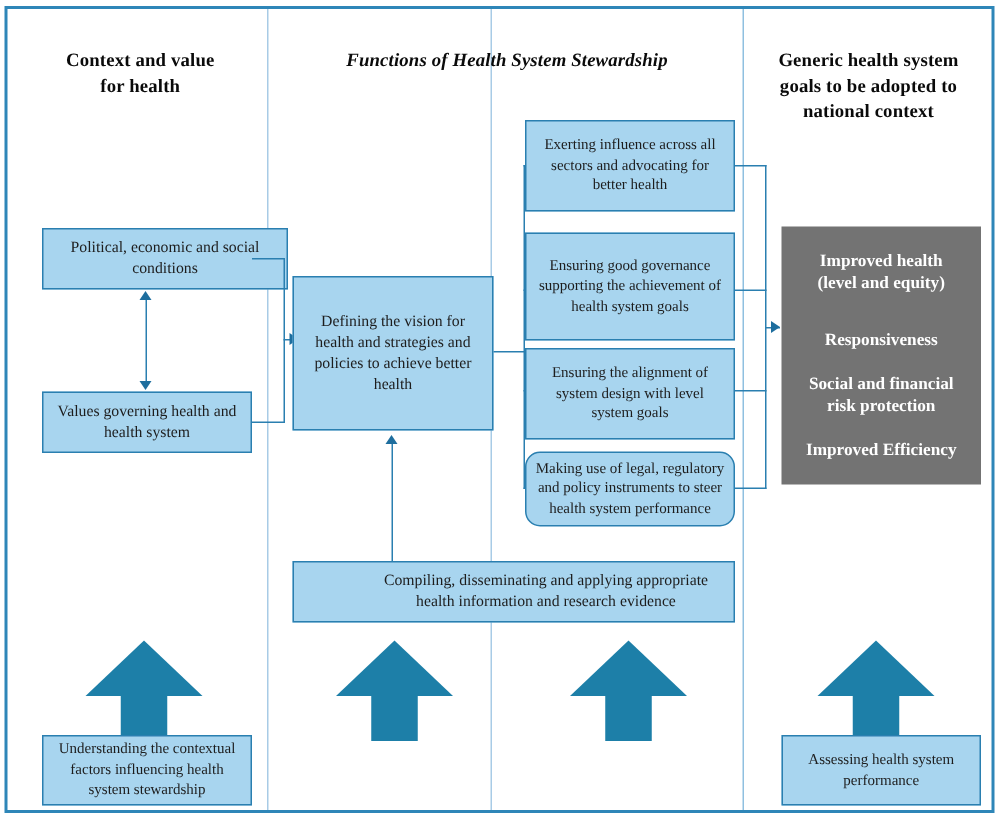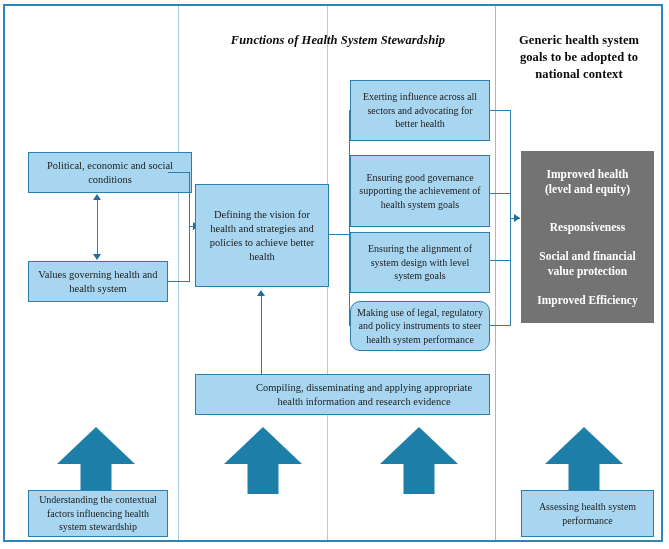--- a/index.html
+++ b/index.html
@@ -87,20 +87,22 @@
 </style>
 </head>
 <body>
 
 <div id="frame">
 
   <div class="divider" style="left:173px;"></div>
   <div class="divider" style="left:322px;"></div>
   <div class="divider strong" style="left:490px;"></div>
 
+  <div class="col-title" style="left:6px;top:26px;width:165px;white-space:pre-line;">Context and value
+for health</div>
   <div class="col-title" style="left:176px;top:26px;width:314px;white-space:pre-line;font-style:italic;">Functions of Health System Stewardship</div>
   <div class="col-title" style="left:494px;top:26px;width:160px;white-space:pre-line;">Generic health system
 goals to be adopted to
 national context</div>
 
   <div class="box" style="left:23px;top:146px;width:164px;height:41px;">Political, economic and social conditions</div>
 
   <div class="box" style="left:23px;top:255px;width:140px;height:41px;">Values governing health and health system</div>
 
   <div class="ln lnv" style="left:92px;top:194px;height:54px;"></div>
@@ -144,21 +146,21 @@
   <div class="ln lnh" style="left:485px;top:319px;width:21px;"></div>
   <div class="ln lnv" style="left:505px;top:104px;height:216px;"></div>
   <div class="ln lnh" style="left:505px;top:212px;width:10px;"></div>
   <div class="arrowR" style="left:509px;top:208px;"></div>
 
   <div class="goalbox" style="left:516px;top:145px;width:133px;height:172px;">
     <div class="g" style="white-space:pre-line;">Improved health
 (level and equity)</div>
     <div class="g" style="white-space:pre-line;margin-top:16px;">Responsiveness</div>
     <div class="g" style="white-space:pre-line;">Social and financial
-value protection</div>
+risk protection</div>
     <div class="g" style="white-space:pre-line;">Improved Efficiency</div>
   </div>
 
   <div class="box" style="left:190px;top:368px;width:295px;height:41px;padding-left:48px;">Compiling, disseminating and applying appropriate health information and research evidence</div>
 
   <div class="ln lnv" style="left:256px;top:290px;height:78px;"></div>
   <div class="arrowU" style="left:252px;top:284px;"></div>
 
   <div class="bigarrow" style="left:52px;top:421px;width:78px;height:67px;">
     <div class="head"></div>

